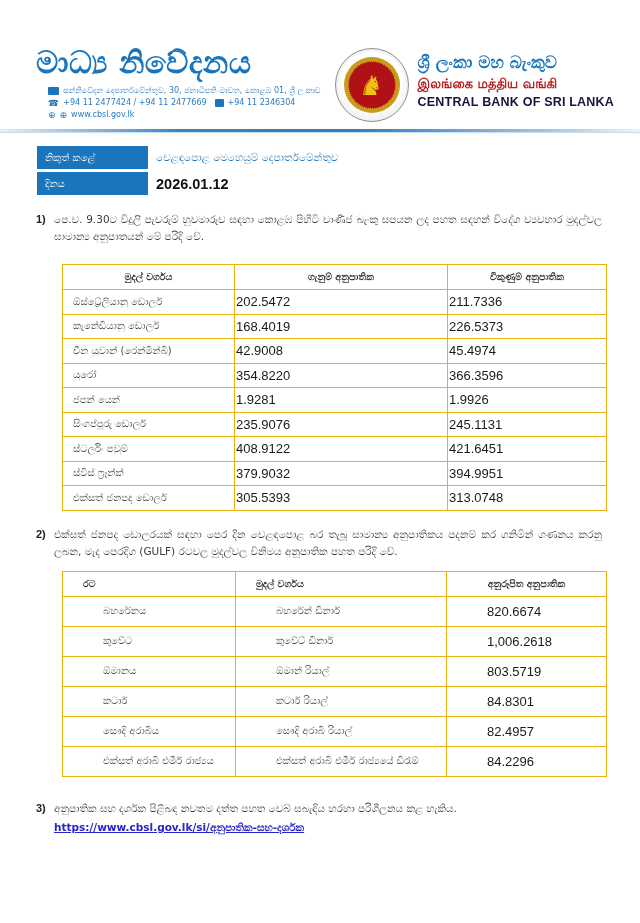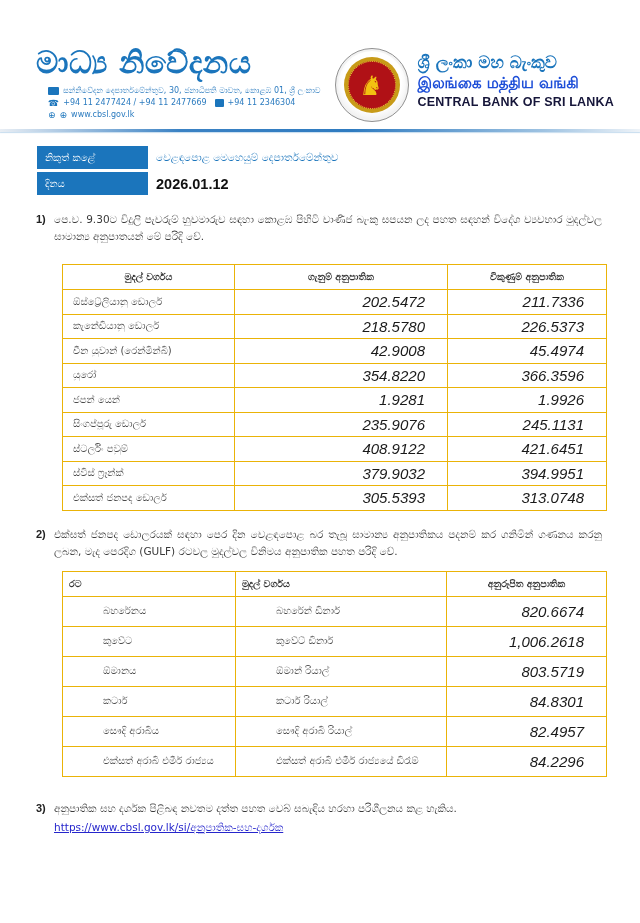--- a/index.html
+++ b/index.html
@@ -50,21 +50,21 @@
   .logo-red{
     width:48px;height:48px;border-radius:50%;
     background:#B01116;
     border:1.5px dotted #E8C13A;
     box-sizing:border-box;
     display:flex;align-items:center;justify-content:center;
   }
   .lion{font-size:27px;line-height:27px;color:#F3C111;transform:scaleX(-1);}
   .bank-names{padding-top:3px;}
   .bn-si{font-size:17px;line-height:23px;font-weight:bold;color:#1B75BC;}
-  .bn-ta{font-size:15px;line-height:19px;font-weight:bold;color:#1d4ed8;}
+  .bn-ta{font-size:13px;line-height:19px;font-weight:bold;color:#b91c1c;}
   .bn-en{
     font-family:"Liberation Sans",sans-serif;
     font-size:12.5px;line-height:19px;font-weight:bold;color:#16163a;
     letter-spacing:0.2px;
   }
   
   .divider{
     margin-top:7px;height:3px;width:100%;
     background:linear-gradient(90deg,#e9eef4 0%,#3b82c4 28%,#2f7bc0 55%,#9fc3e2 85%,#eef3f8 100%);
     box-shadow:0 1px 1px rgba(27,117,188,0.25);
@@ -99,50 +99,50 @@
     font-size:10.5px;line-height:17px;color:#3a3a3a;
     text-align:justify;
   }
   .para.p1{margin-top:16px;}
   .para.p2{margin-top:15px;}
   .para.p3{margin-top:23px;}
   .link-line{
     margin:2px 36px 0 54px;
     font-size:10.5px;line-height:16px;
   }
-  .link-line a{color:#2626CC;text-decoration:underline;}
+  .link-line a{color:#2626CC;text-decoration:underline;font-weight:bold;}
   
   table.rates{
     border-collapse:collapse;table-layout:fixed;
     margin-left:62px;width:544px;
     background:#fff;
   }
   table.rates.t1{margin-top:19px;}
   table.rates.t2{margin-top:11px;}
   table.rates th,table.rates td{
     border:1px solid #eab308;
     box-sizing:border-box;
     overflow:hidden;white-space:nowrap;
   }
   table.rates th{
     height:25px;
     font-size:9.5px;font-weight:bold;color:#333;
     text-align:center;vertical-align:middle;
   }
-  table.rates.t2 th.left-h{text-align:left;padding-left:6px;}
+  table.rates.t2 th.left-h{text-align:left;padding-left:20px;}
   table.rates.t1 td{height:24.5px;}
   table.rates.t2 td{height:30px;padding-left:40px;}
   td.c-name{
     font-size:10px;color:#4a4a4a;
     padding-left:10px;text-align:left;vertical-align:middle;
   }
   td.c-num{
     font-family:"Liberation Sans",sans-serif;
-    font-size:15px;color:#1a1a1a;
-    padding-right:22px;text-align:right;vertical-align:middle;font-style:italic;
+    font-size:13px;color:#1a1a1a;
+    padding-right:22px;vertical-align:middle;
   }
 </style>
 </head>
 <body>
 
 <div class="page">
 
   <header class="header">
     <div class="header-left">
       <h1 class="title">මාධ්‍ය නිවේදනය</h1>
@@ -212,21 +212,21 @@
       </tr>
     </thead>
     <tbody>
       <tr>
         <td class="c-name">ඕස්ට්‍රේලියානු ඩොලර්</td>
         <td class="c-num">202.5472</td>
         <td class="c-num">211.7336</td>
       </tr>
       <tr>
         <td class="c-name">කැනේඩියානු ඩොලර්</td>
-        <td class="c-num">218.5780</td>
+        <td class="c-num">168.4019</td>
         <td class="c-num">226.5373</td>
       </tr>
       <tr>
         <td class="c-name">චීන යුවාන් (රෙන්මින්බි)</td>
         <td class="c-num">42.9008</td>
         <td class="c-num">45.4974</td>
       </tr>
       <tr>
         <td class="c-name">යුරෝ</td>
         <td class="c-num">354.8220</td>

